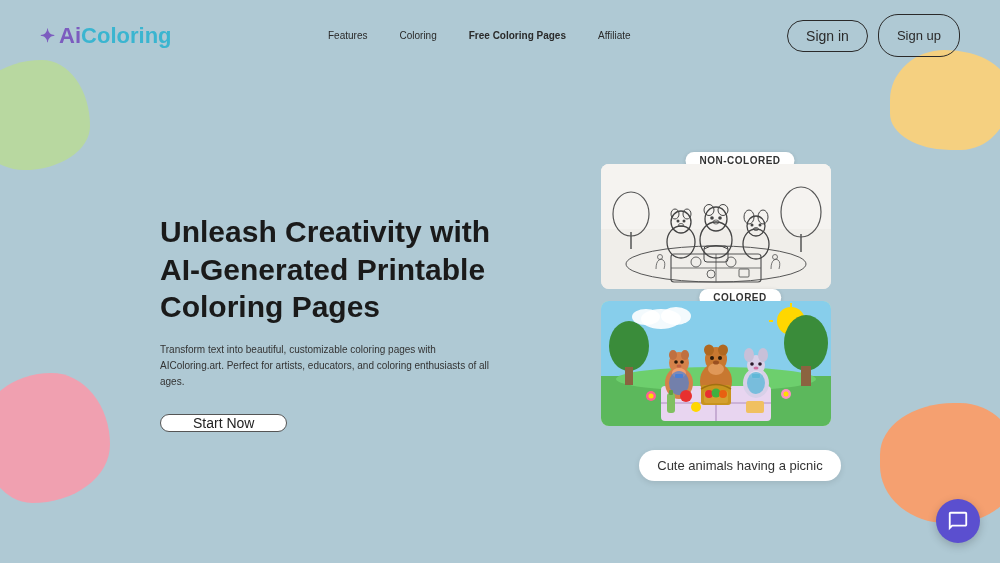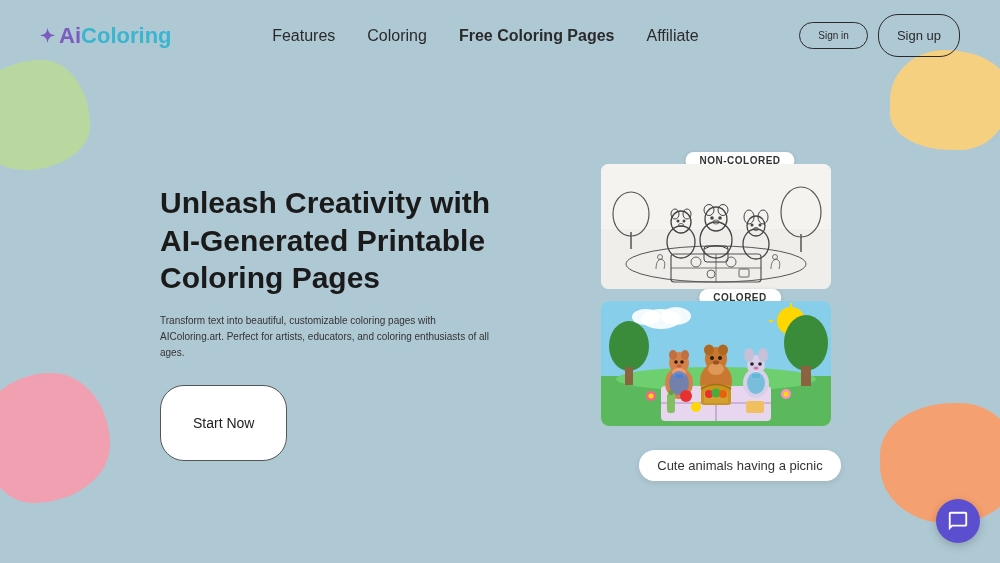--- a/index.html
+++ b/index.html
@@ -81,35 +81,35 @@
     }
 
     nav {
       display: flex;
       align-items: center;
       gap: 32px;
     }
     nav a {
       text-decoration: none;
       color: #2a2a2a;
-      font-size: 16px;
+      font-size: 10px;
       font-weight: 500;
     }
 
     .auth-buttons {
       display: flex;
       gap: 10px;
       align-items: center;
     }
     .btn-signin {
       padding: 7px 18px;
       border: 1.5px solid #2a2a2a;
       border-radius: 20px;
       background: transparent;
-      font-size: 10px;
+      font-size: 14px;
       font-weight: 500;
       cursor: pointer;
       color: #2a2a2a;
     }
     .btn-signup {
       padding: 13px 18px;
       border: 1.5px solid #2a2a2a;
       border-radius: 20px;
       background: transparent;
       font-size: 13px;
@@ -139,21 +139,21 @@
       line-height: 1.25;
       margin-bottom: 16px;
     }
     .hero-description {
       font-size: 10px;
       color: #333;
       line-height: 1.6;
       margin-bottom: 24px;
     }
     .btn-start {
-      padding: 29px 32px;
+      padding: 0 32px;
       border: 1.5px solid #555;
       border-radius: 24px;
       background: white;
       font-size: 14px;
       font-weight: 500;
       cursor: pointer;
       color: #222;
     }
 
     

